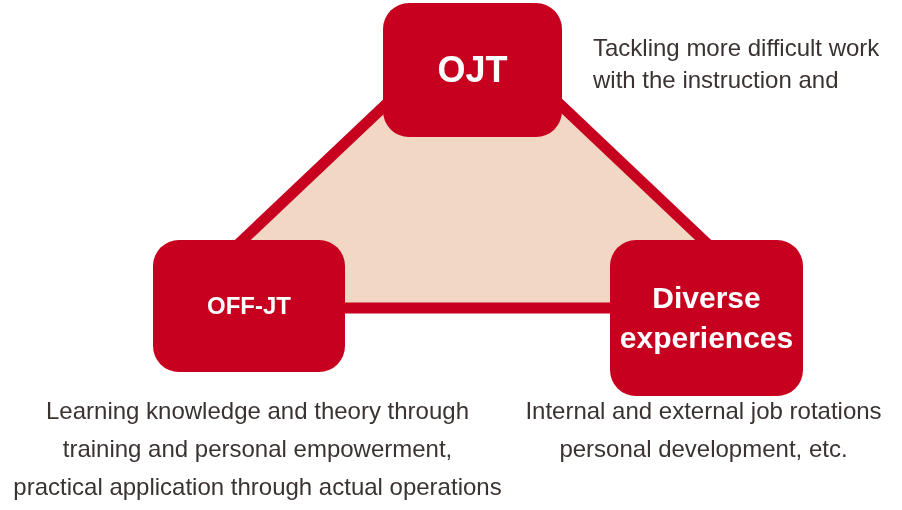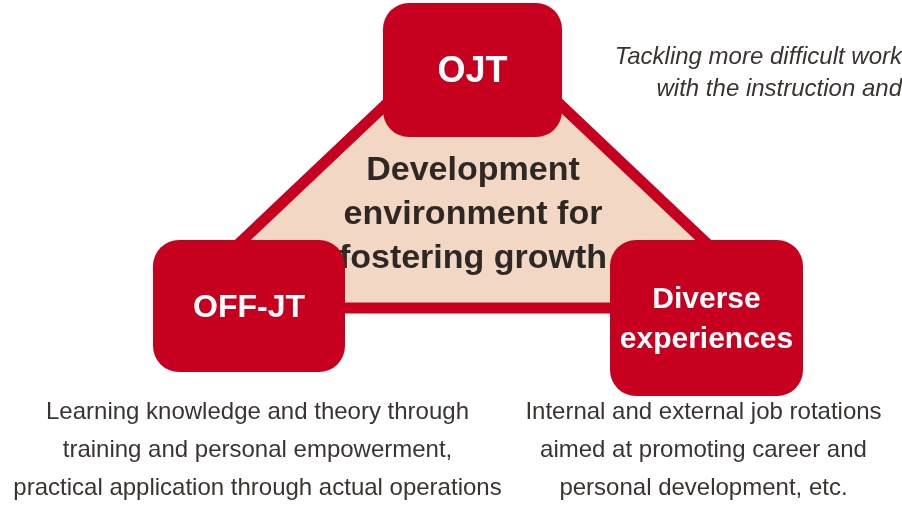--- a/index.html
+++ b/index.html
@@ -28,44 +28,43 @@
     border-radius: 26px;
     color: var(--node_text, #ffffff);
     display: flex;
     flex-direction: column;
     align-items: center;
     justify-content: center;
     text-align: center;
     font-weight: bold;
   }
   .node-ojt    { left: 383px; top: 3px;   width: 179px; height: 134px; font-size: 36px; }
-  .node-offjt  { left: 153px; top: 240px; width: 192px; height: 132px; font-size: 32px; }
+  .node-offjt  { left: 153px; top: 240px; width: 192px; height: 132px; font-size: 24px; }
   .node-diverse{ left: 610px; top: 240px; width: 193px; height: 156px; font-size: 30px; line-height: 40px; }
   .node .line { white-space: nowrap; text-align: center; }
   .center-label {
     position: absolute;
     left: 313px; top: 146px; width: 320px;
     text-align: center;
     font-size: 34px;
     font-weight: bold;
     line-height: 44px;
     color: var(--center_text, #2d2824);
   }
   .center-label .line { white-space: nowrap; }
   .desc {
     position: absolute;
     color: var(--description_text, #3a3331);
     font-size: 24px;
   }
   .desc .line { white-space: nowrap; }
   .desc-ojt {
-    left: 593px; top: 40px; width: 309px;
-    text-align: right;
+    left: 593px; top: 32px; width: 309px;
+    text-align: left;
     line-height: 32px;
-    font-style: italic;
   }
   .desc-offjt {
     left: 9px; top: 392px; width: 497px;
     text-align: center;
     line-height: 38px;
   }
   .desc-diverse {
     left: 505px; top: 392px; width: 397px;
     text-align: center;
     line-height: 38px;
@@ -73,25 +72,20 @@
 </style>
 </head>
 <body>
 
 <div class="canvas">
 
   <svg class="triangle-svg" viewBox="0 0 902 510" aria-hidden="true">
     <polygon points="473,22 171,308 775,308"></polygon>
   </svg>
 
-  <div class="center-label">
-    <div class="line">Development</div>
-    <div class="line">environment for</div>
-    <div class="line">fostering growth</div>
-  </div>
 
   <div class="node node-ojt">
     <div class="line">OJT</div>
   </div>
 
   <div class="node node-offjt">
     <div class="line">OFF-JT</div>
   </div>
 
   <div class="node node-diverse">
@@ -105,17 +99,16 @@
   </div>
 
   <div class="desc desc-offjt">
     <div class="line">Learning knowledge and theory through</div>
     <div class="line">training and personal empowerment,</div>
     <div class="line">practical application through actual operations</div>
   </div>
 
   <div class="desc desc-diverse">
     <div class="line">Internal and external job rotations</div>
-    <div class="line">aimed at promoting career and</div>
     <div class="line">personal development, etc.</div>
   </div>
 
 </div>
 
 </body></html>

